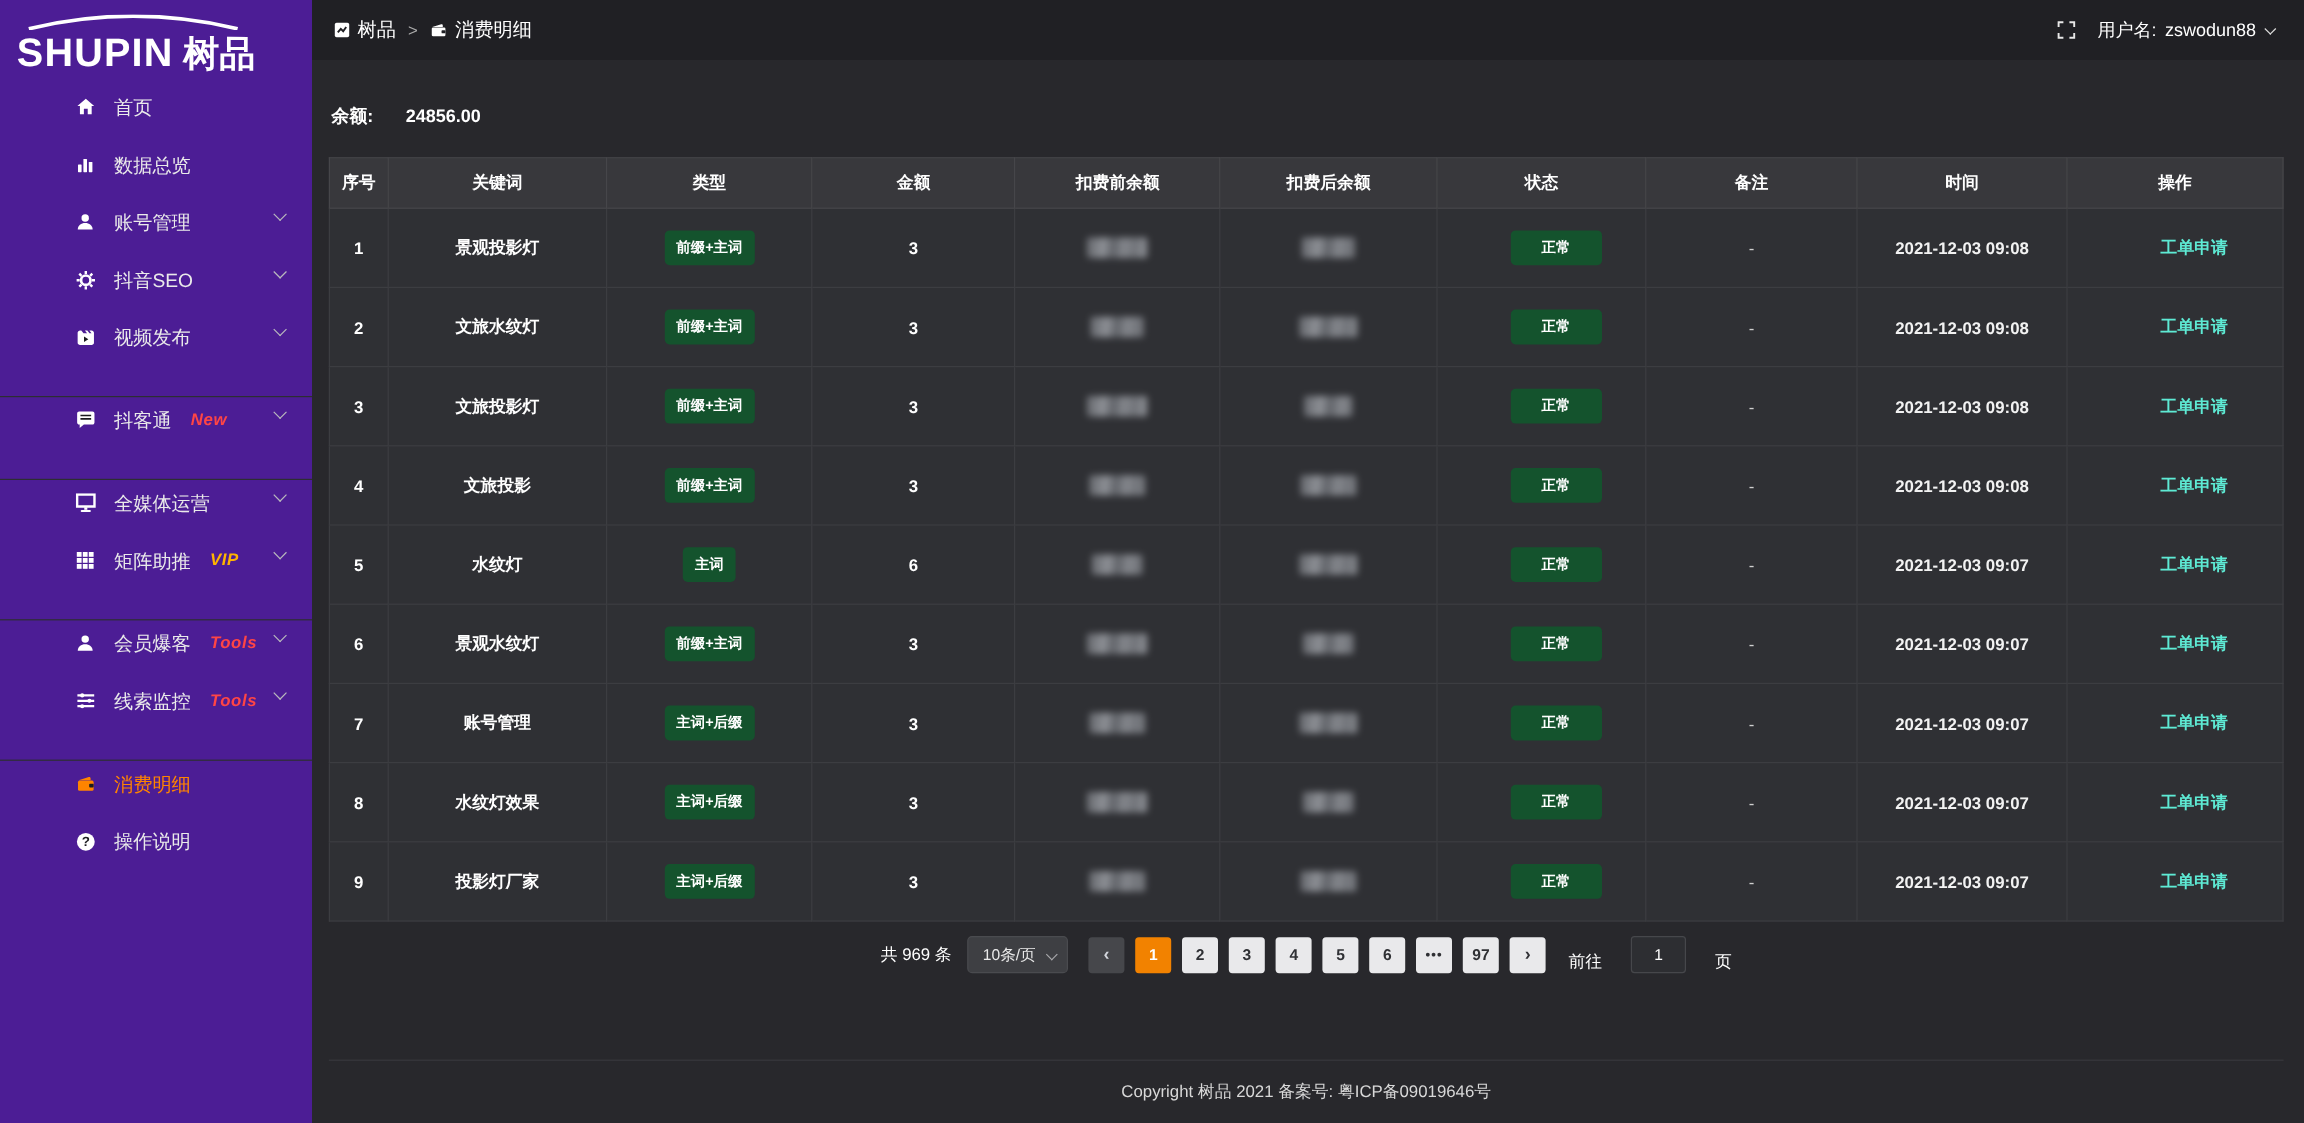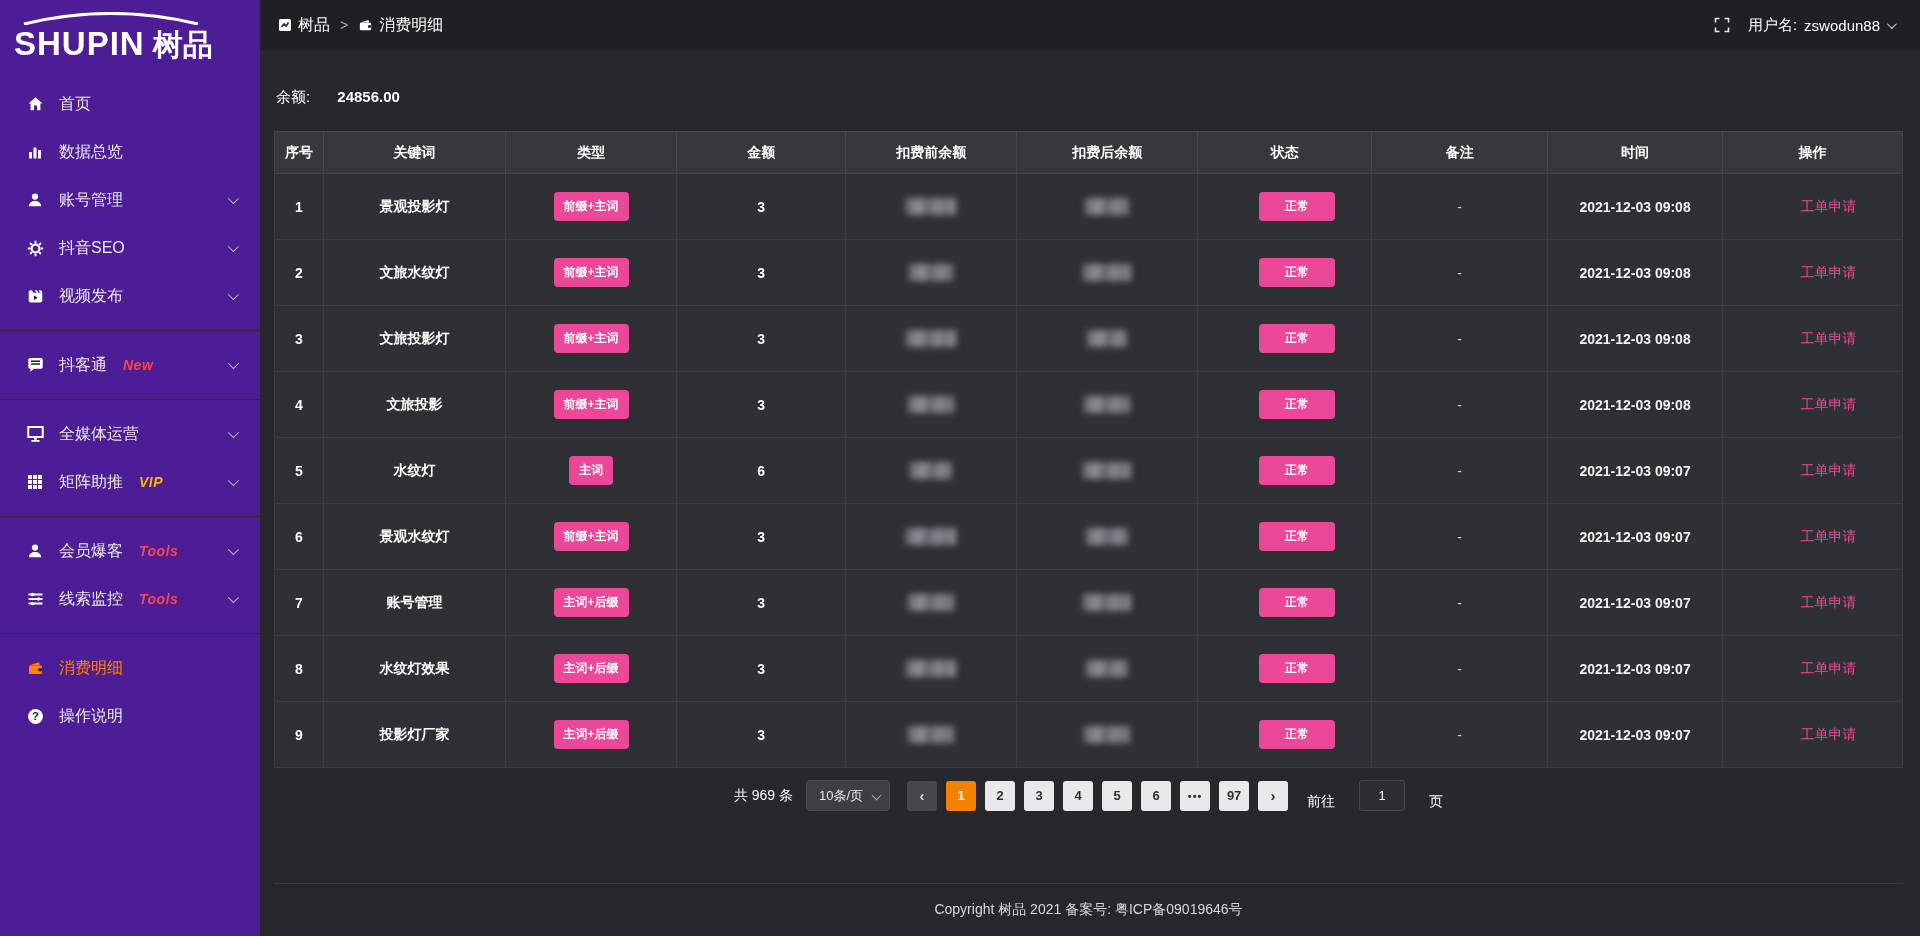--- a/index.html
+++ b/index.html
@@ -13,55 +13,55 @@
   .app { display:flex; width:100%; height:100%; }
 
   
   .sidebar { width:260px; flex:0 0 260px; background:#4c1d95; height:100%; }
   .logo { padding:12px 0 6px 14px; }
   .logo-arc { display:block; margin-left:4px; }
   .logo-row { display:flex; align-items:baseline; gap:8px; color:#fff; }
   .logo-en { font-size:33px; font-weight:800; letter-spacing:1px; color:#fff; }
   .logo-cn { font-size:30px; font-weight:800; color:#fff; }
   .menu { padding-top:8px; }
-  .side-item { height:48px; display:flex; align-items:center; padding:0 24px 0 26px; font-size:16px; color:#eaeaea; cursor:pointer; }
+  .side-item { height:48px; display:flex; align-items:flex-start; padding:0 24px 0 26px; font-size:16px; color:#eaeaea; cursor:pointer;margin-left:36px; }
   .side-item .s-icon { width:18px; height:18px; margin-right:15px; display:flex; align-items:center; justify-content:center; color:#fff; }
   .side-item.active { color:#ff8400; }
   .side-item.active .s-icon { color:#ff8400; }
   .side-item .tag { font-style:italic; font-weight:700; font-size:14px; margin-left:16px; letter-spacing:.5px; }
   .side-item .chev { margin-left:auto; width:8px; height:8px; border-right:1.6px solid #b9b9bd; border-bottom:1.6px solid #b9b9bd; transform:rotate(45deg) translateY(-2px); }
   .divider { height:1px; background:#2d2e32; margin:10px 0; }
 
   
   .main { flex:1; display:flex; flex-direction:column; min-width:0; }
   .topbar { height:50px; flex:0 0 50px; background:#202024; display:flex; align-items:center; justify-content:space-between; padding:0 26px 0 18px; }
   .breadcrumb { display:flex; align-items:center; gap:10px; font-size:16px; color:#fff; }
   .crumb { display:flex; align-items:center; gap:6px; cursor:pointer; }
   .crumb-sep { color:#aaa; font-size:14px; }
   .user-area { display:flex; align-items:center; gap:18px; }
   .fullscreen-btn { display:flex; align-items:center; cursor:pointer; }
   .user-name { font-size:15px; color:#fff; display:flex; align-items:center; gap:7px; cursor:pointer; }
   .user-chev { width:7px; height:7px; border-right:1.5px solid #dcdcdc; border-bottom:1.5px solid #dcdcdc; transform:rotate(45deg) translateY(-2px); }
 
   .content { flex:1; padding:0 17px 0 14px; }
   .balance { margin:38px 0 0 2px; font-size:15px; color:#fff; }
-  .balance .b-label { font-weight:400;text-align:center; }
+  .balance .b-label { font-weight:700;text-align:center; }
   .balance .b-value { font-weight:700; margin-left:23px; }
 
   
   table { width:100%; border-collapse:collapse; table-layout:fixed; margin-top:24px; background:#2f3034; }
   thead th { background:#38383c; height:42px; font-size:14px; font-weight:700; color:#fff; border:1px solid #46464a; }
   tbody td { height:66px; text-align:center; font-size:14px; color:#efefef; border:1px solid #3c3d41; font-weight:500; }
   td.num, td.amount { font-weight:600; color:#fff; }
   td.keyword { font-weight:600; color:#fff; }
   td.time { font-weight:600; color:#f2f2f2; }
-  .badge { display:inline-block; background:#ec4899; color:#fff; font-size:12px; font-weight:600; padding:6px 10px; border-radius:4px; }
+  .badge { display:inline-block; background:#14532d; color:#fff; font-size:12px; font-weight:600; padding:6px 10px; border-radius:4px; }
   .status-badge { padding:6px 26px;margin-left:24px; }
   .remark { color:#cfcfcf; }
-  .action-link { color:#ec4899; font-size:14px; font-weight:400; cursor:pointer;margin-left:32px; }
+  .action-link { color:#5eead4; font-size:14px; font-weight:700; cursor:pointer;margin-left:32px; }
   .blur-block { display:inline-block; height:17px; vertical-align:middle; border-radius:2px; filter:blur(3px); opacity:.8;
     background:repeating-linear-gradient(95deg,#85888e 0 9px,#a0a3a9 9px 18px,#75787e 18px 27px,#95989e 27px 36px); }
 
   
   .pager { display:flex; align-items:center; justify-content:center; gap:9px; margin-top:12px; font-size:14px; color:#fff; }
   .total-text { margin-right:4px; }
   .page-size { position:relative; background:#3e3f43; border:1px solid #4a4b4f; border-radius:4px; height:31px; display:flex; align-items:center; padding:0 26px 0 12px; font-size:13px; color:#e9e9e9; cursor:pointer; margin-right:8px; }
   .page-size .sel-chev { position:absolute; right:9px; top:11px; width:7px; height:7px; border-right:1.4px solid #a8a8ac; border-bottom:1.4px solid #a8a8ac; transform:rotate(45deg); }
   .pg-btn { min-width:30px; height:30px; padding:0 6px; border-radius:3px; background:#e9e9eb; color:#2f3034; display:flex; align-items:center; justify-content:center; font-size:13px; font-weight:700; cursor:pointer; }
   .pg-btn.prev { background:#46474b; color:#d3d6dd; font-size:15px; }

